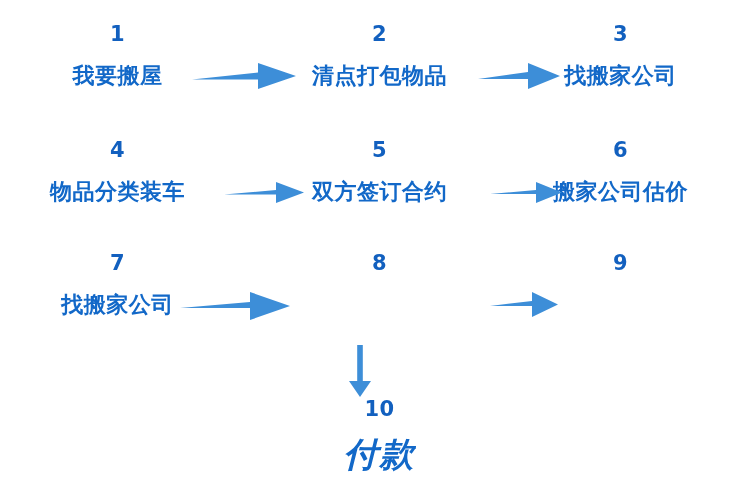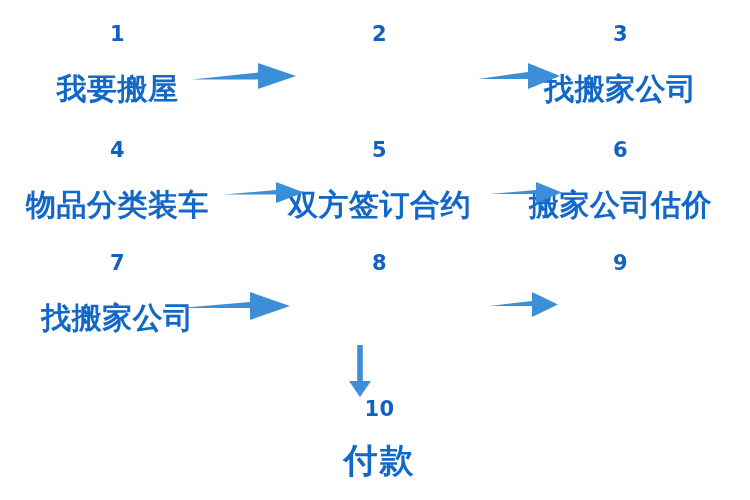--- a/index.html
+++ b/index.html
@@ -25,31 +25,32 @@
     white-space: nowrap;
   }
   .step-num {
     font-size: 21px;
     font-weight: bold;
     color: #1260bf;
     line-height: 1;
     letter-spacing: 0.5px;
   }
   .step-label {
-    font-size: 30px;
+    font-size: 22px;
     font-weight: bold;
     color: #1268c8;
     line-height: 1;
-    margin-top: 29px;
+    margin-top: 20px;
     letter-spacing: 0.5px;
   }
   .step.final .step-label {
     font-size: 34px;
-    margin-top: 23px;
+    margin-top: 17px;
     letter-spacing: 2px;
+    font-style: italic;
   }
   
   .c1 { left: 0px;   width: 235px; }
   .c2 { left: 262px; width: 235px; }
   .c3 { left: 503px; width: 235px; }
 
   .r1 { top: 24px; }
   .r2 { top: 140px; }
   .r3 { top: 253px; }
 
@@ -69,20 +70,21 @@
 <body>
 
 <div id="flow">
 
   <div class="step c1 r1">
     <div class="step-num">1</div>
     <div class="step-label">我要搬屋</div>
   </div>
   <div class="step c2 r1">
     <div class="step-num">2</div>
+    <div class="step-label">清点打包物品</div>
   </div>
   <div class="step c3 r1">
     <div class="step-num">3</div>
     <div class="step-label">找搬家公司</div>
   </div>
 
   <div class="arrow" style="left:192px; top:58px;">
     <svg width="104" height="34" viewBox="0 0 104 34">
       <path d="M0 21.5 L66 14.5 L66 5 L104 18 L66 31 L66 21.5 Z" fill="#3d8ed8"></path>
     </svg>

